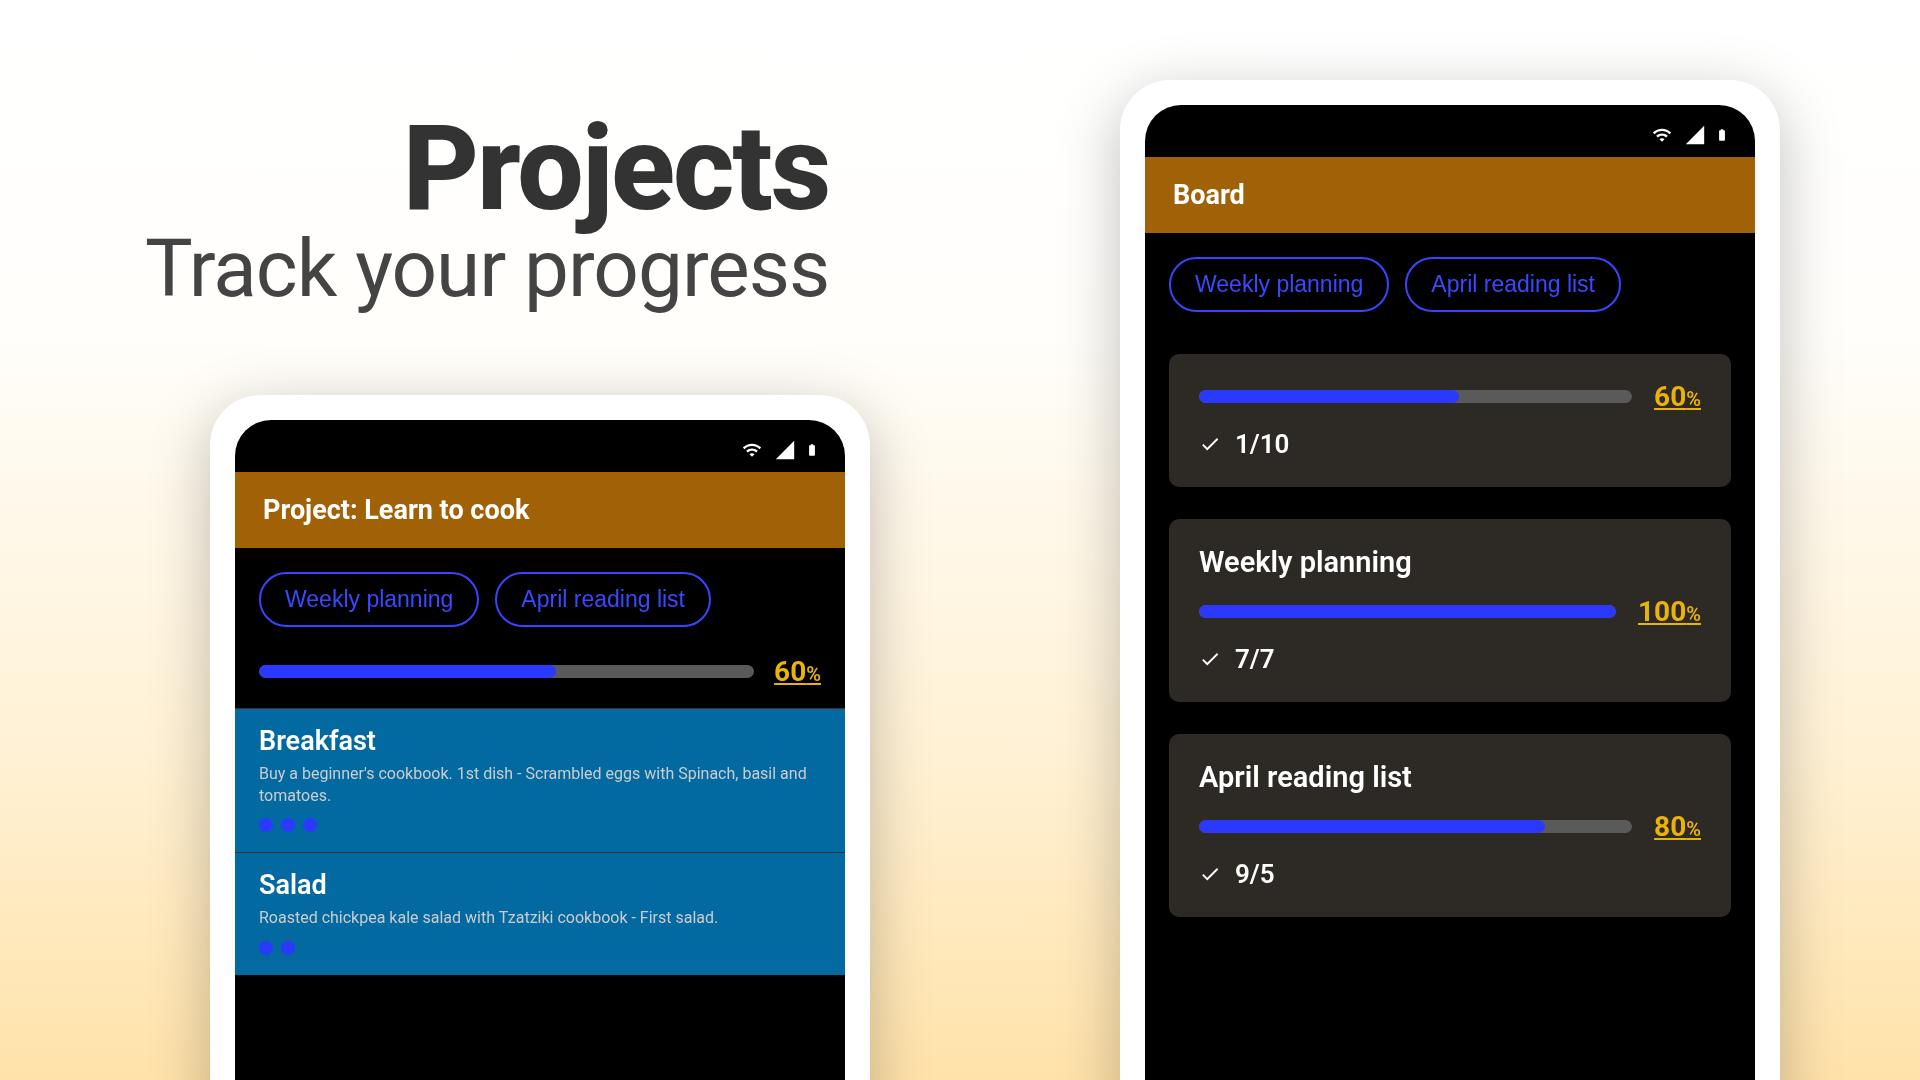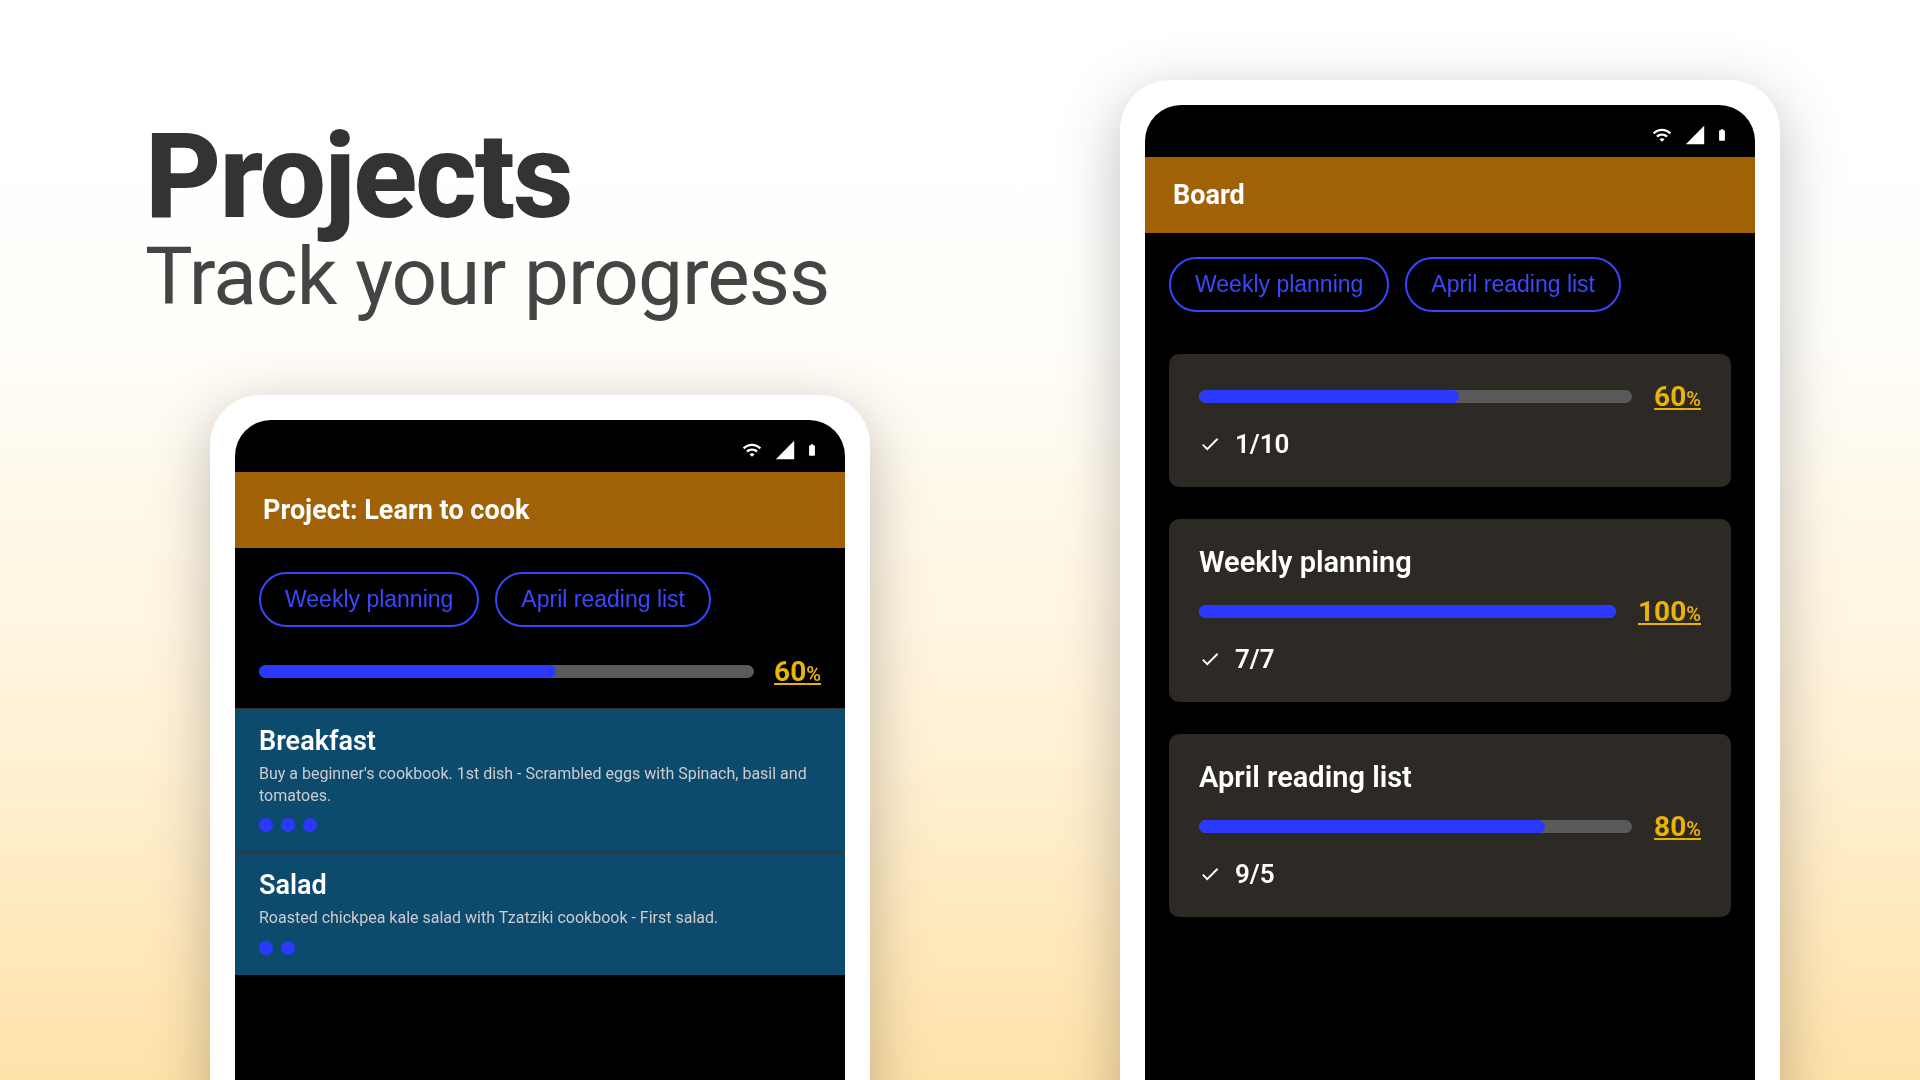--- a/index.html
+++ b/index.html
@@ -8,22 +8,22 @@
       width: 1920px;
       height: 1080px;
       overflow: hidden;
       background: linear-gradient(to bottom, #ffffff 0%, #fffefb 30%, #fff1d4 70%, #ffe2a9 100%);
       position: relative;
     }
 
     .hero {
       position: absolute;
       left: 145px;
-      top: 108px;
-      text-align: left;
+      top: 100px;
+      text-align: right;
     }
     .hero h1 {
       font-size: 118px;
       font-weight: 800;
       color: #333333;
       letter-spacing: -2px;
     }
     .hero h2 {
       font-size: 80px;
       font-weight: 400;
@@ -120,21 +120,21 @@
     }
     .pct {
       color: #eab308;
       font-size: 28px;
       font-weight: 700;
       text-decoration: underline;
     }
     .pct small { font-size: 20px; font-weight: 600; }
 
     .task-item {
-      background: #0c4a6e;
+      background: #0369a1;
       padding: 16px 24px 20px;
       border-top: 1px solid #333333;
     }
     .task-title {
       color: #ffffff;
       font-size: 27px;
       font-weight: 600;
       margin-bottom: 6px;
     }
     .task-desc {

